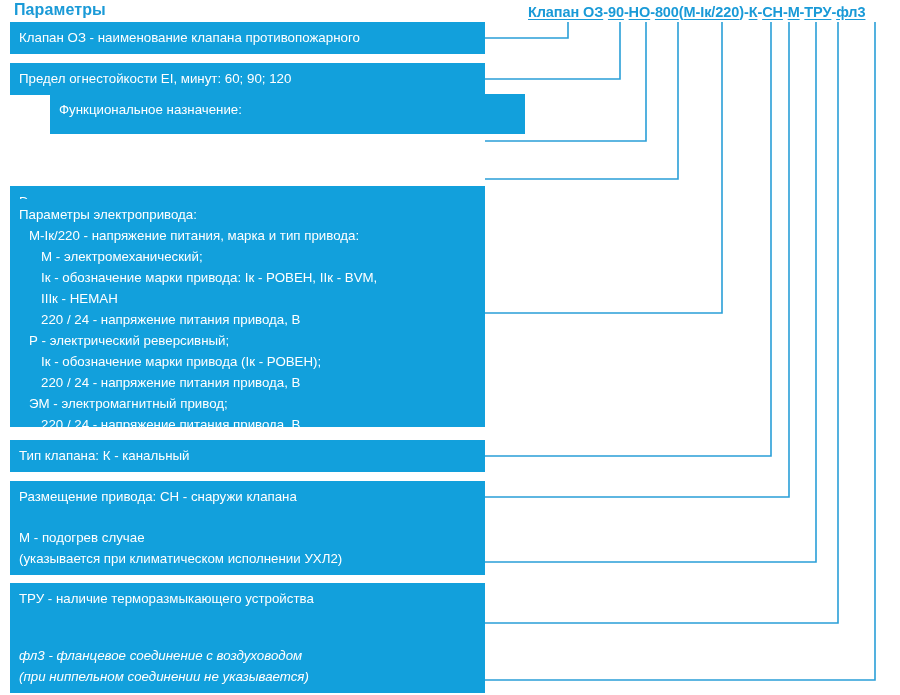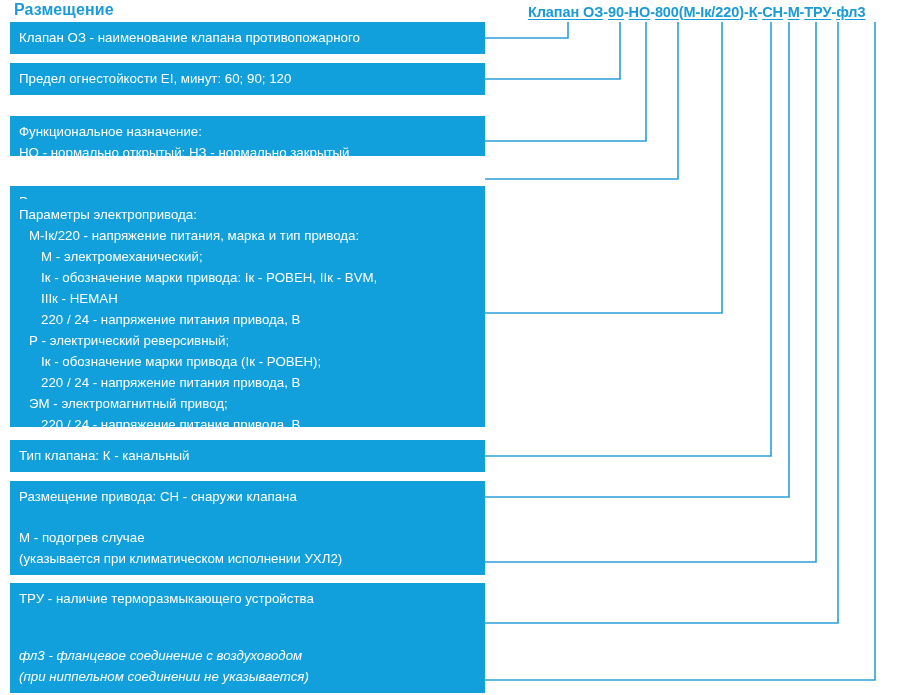--- a/index.html
+++ b/index.html
@@ -45,41 +45,41 @@
   .i2{padding-left:22px;}
 
   
   #connectors{position:absolute;left:0;top:0;width:900px;height:695px;}
 </style>
 </head>
 <body>
 
 <div id="stage">
 
-  <div id="marking-heading">Размещение</div>
+  <div id="marking-heading">Параметры</div>
 
   <div id="product-code"><span class="seg">Клапан ОЗ</span><span class="sep">-</span><span class="seg">90</span><span class="sep">-</span><span class="seg">НО</span><span class="sep">-</span><span class="seg">800</span><span class="sep">(</span><span class="seg">М-Iк/220</span><span class="sep">)-</span><span class="seg">К</span><span class="sep">-</span><span class="seg">СН</span><span class="sep">-</span><span class="seg">М</span><span class="sep">-</span><span class="seg">ТРУ</span><span class="sep">-</span><span class="seg">фл3</span></div>
 
   <svg id="connectors" viewBox="0 0 900 695" xmlns="http://www.w3.org/2000/svg">
       <path d="M 485 38 H 568 V 22" fill="none" stroke="#2a9fd8" stroke-width="1.6"></path>
       <path d="M 485 79 H 620 V 22" fill="none" stroke="#2a9fd8" stroke-width="1.6"></path>
       <path d="M 485 141 H 646 V 22" fill="none" stroke="#2a9fd8" stroke-width="1.6"></path>
       <path d="M 485 179 H 678 V 22" fill="none" stroke="#2a9fd8" stroke-width="1.6"></path>
       <path d="M 485 313 H 722 V 22" fill="none" stroke="#2a9fd8" stroke-width="1.6"></path>
       <path d="M 485 456 H 771 V 22" fill="none" stroke="#2a9fd8" stroke-width="1.6"></path>
       <path d="M 485 497 H 789 V 22" fill="none" stroke="#2a9fd8" stroke-width="1.6"></path>
       <path d="M 485 562 H 816 V 22" fill="none" stroke="#2a9fd8" stroke-width="1.6"></path>
       <path d="M 485 623 H 838 V 22" fill="none" stroke="#2a9fd8" stroke-width="1.6"></path>
       <path d="M 485 680 H 875 V 22" fill="none" stroke="#2a9fd8" stroke-width="1.6"></path>
     </svg>
 
   <div id="blocks-layer">
       <div class="block" style="top: 22px; height: 32px;"><span class="ln">Клапан ОЗ - наименование клапана противопожарного</span></div>
       <div class="block" style="top: 63px; height: 32px;"><span class="ln">Предел огнестойкости EI, минут: 60; 90; 120</span></div>
-      <div class="block" style="top: 116px; height: 40px;"><span class="ln">Функциональное назначение:</span><span class="ln">НО - нормально открытый; НЗ - нормально закрытый</span></div>
+      <div class="block" style="top: 94px; height: 40px; margin-left: 40px;"><span class="ln">Функциональное назначение:</span></div>
       <div class="block" style="top: 163px; height: 46px; margin-top: 23px;"><span class="ln">D - диаметр проходного сечения, мм</span></div>
       <div class="block" style="top: 199px; height: 228px;"><span class="ln">Параметры электропривода:</span><span class="ln i1">М-Iк/220 - напряжение питания, марка и тип привода:</span><span class="ln i2">М - электромеханический;</span><span class="ln i2">Iк - обозначение марки привода: Iк - РОВЕН, IIк - BVM,</span><span class="ln i2">IIIк - НЕМАН</span><span class="ln i2">220 / 24 - напряжение питания привода, В</span><span class="ln i1">Р - электрический реверсивный;</span><span class="ln i2">Iк - обозначение марки привода (Iк - РОВЕН);</span><span class="ln i2">220 / 24 - напряжение питания привода, В</span><span class="ln i1">ЭМ - электромагнитный привод;</span><span class="ln i2">220 / 24 - напряжение питания привода, В</span><span class="ln i2">(в обозначении ЭМ марка привода не указывается)</span></div>
       <div class="block" style="top: 440px; height: 32px;"><span class="ln">Тип клапана: К - канальный</span></div>
       <div class="block" style="top: 481px; height: 44px;"><span class="ln">Размещение привода: СН - снаружи клапана</span></div>
       <div class="block" style="top: 522px; height: 53px;"><span class="ln">М - подогрев случае</span><span class="ln">(указывается при климатическом исполнении УХЛ2)</span></div>
       <div class="block" style="top: 583px; height: 68px;"><span class="ln">ТРУ - наличие терморазмыкающего устройства</span></div>
       <div class="block" style="top: 640px; height: 53px; font-style: italic;"><span class="ln">фл3 - фланцевое соединение с воздуховодом</span><span class="ln">(при ниппельном соединении не указывается)</span></div>
     </div>
 
 </div>

